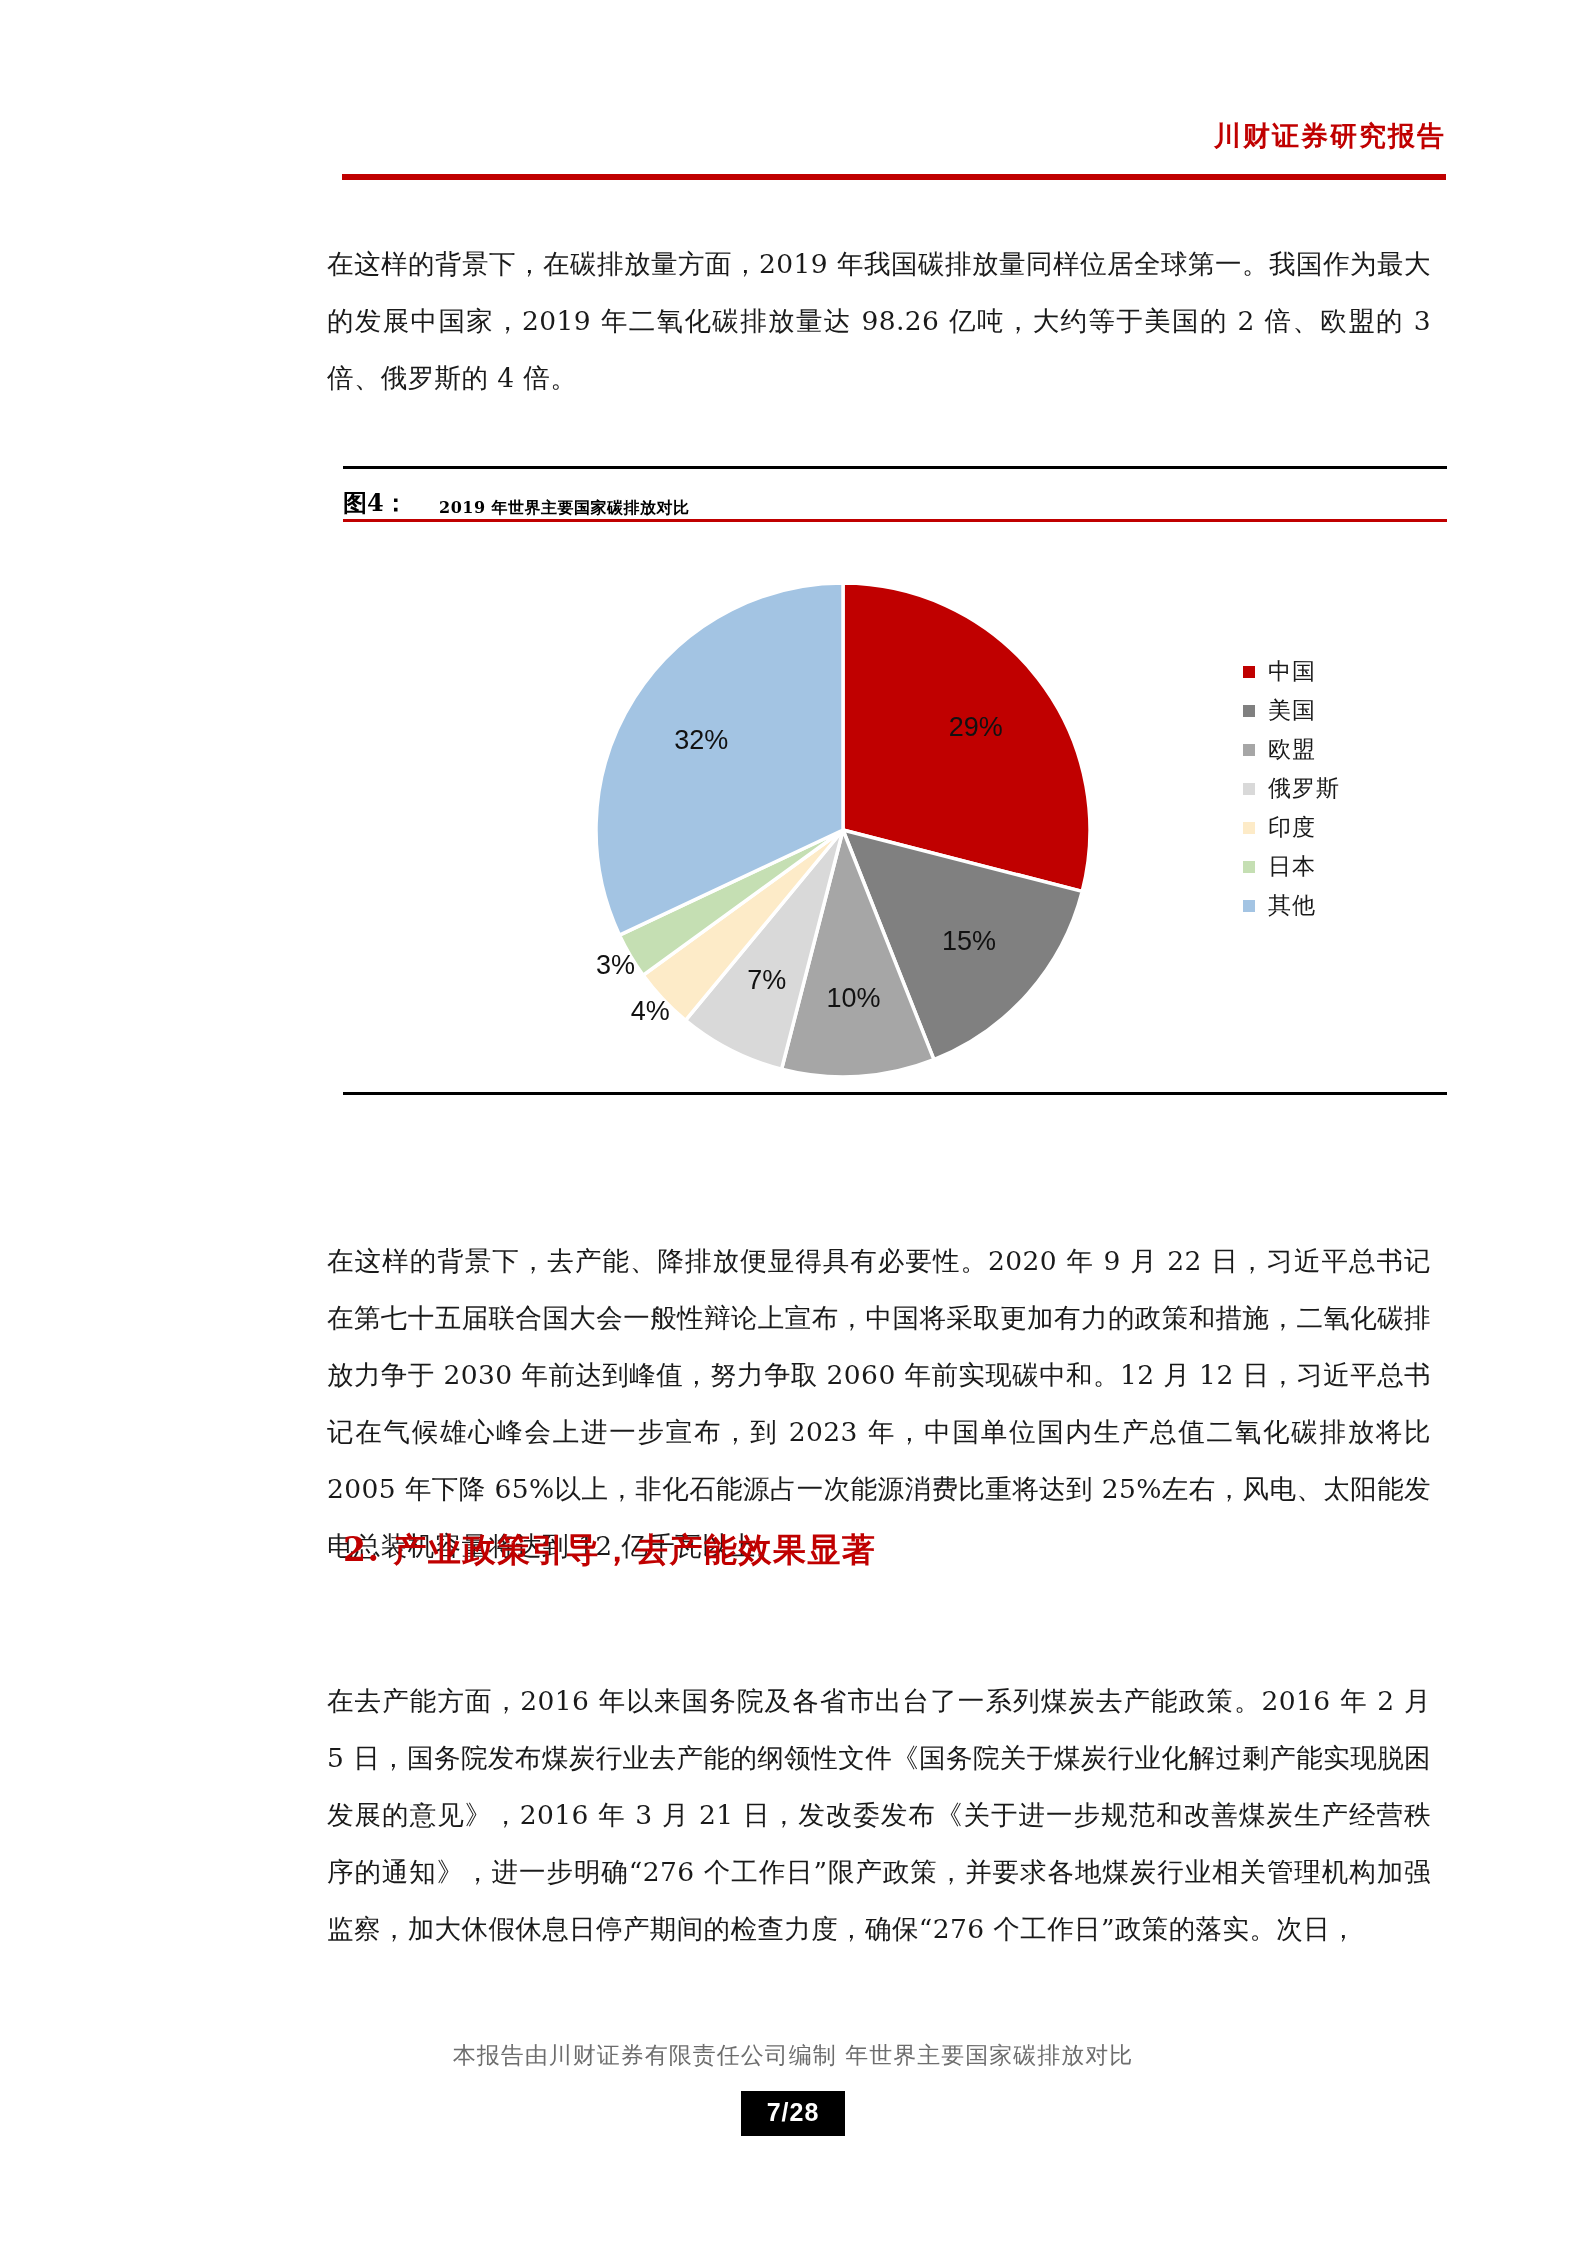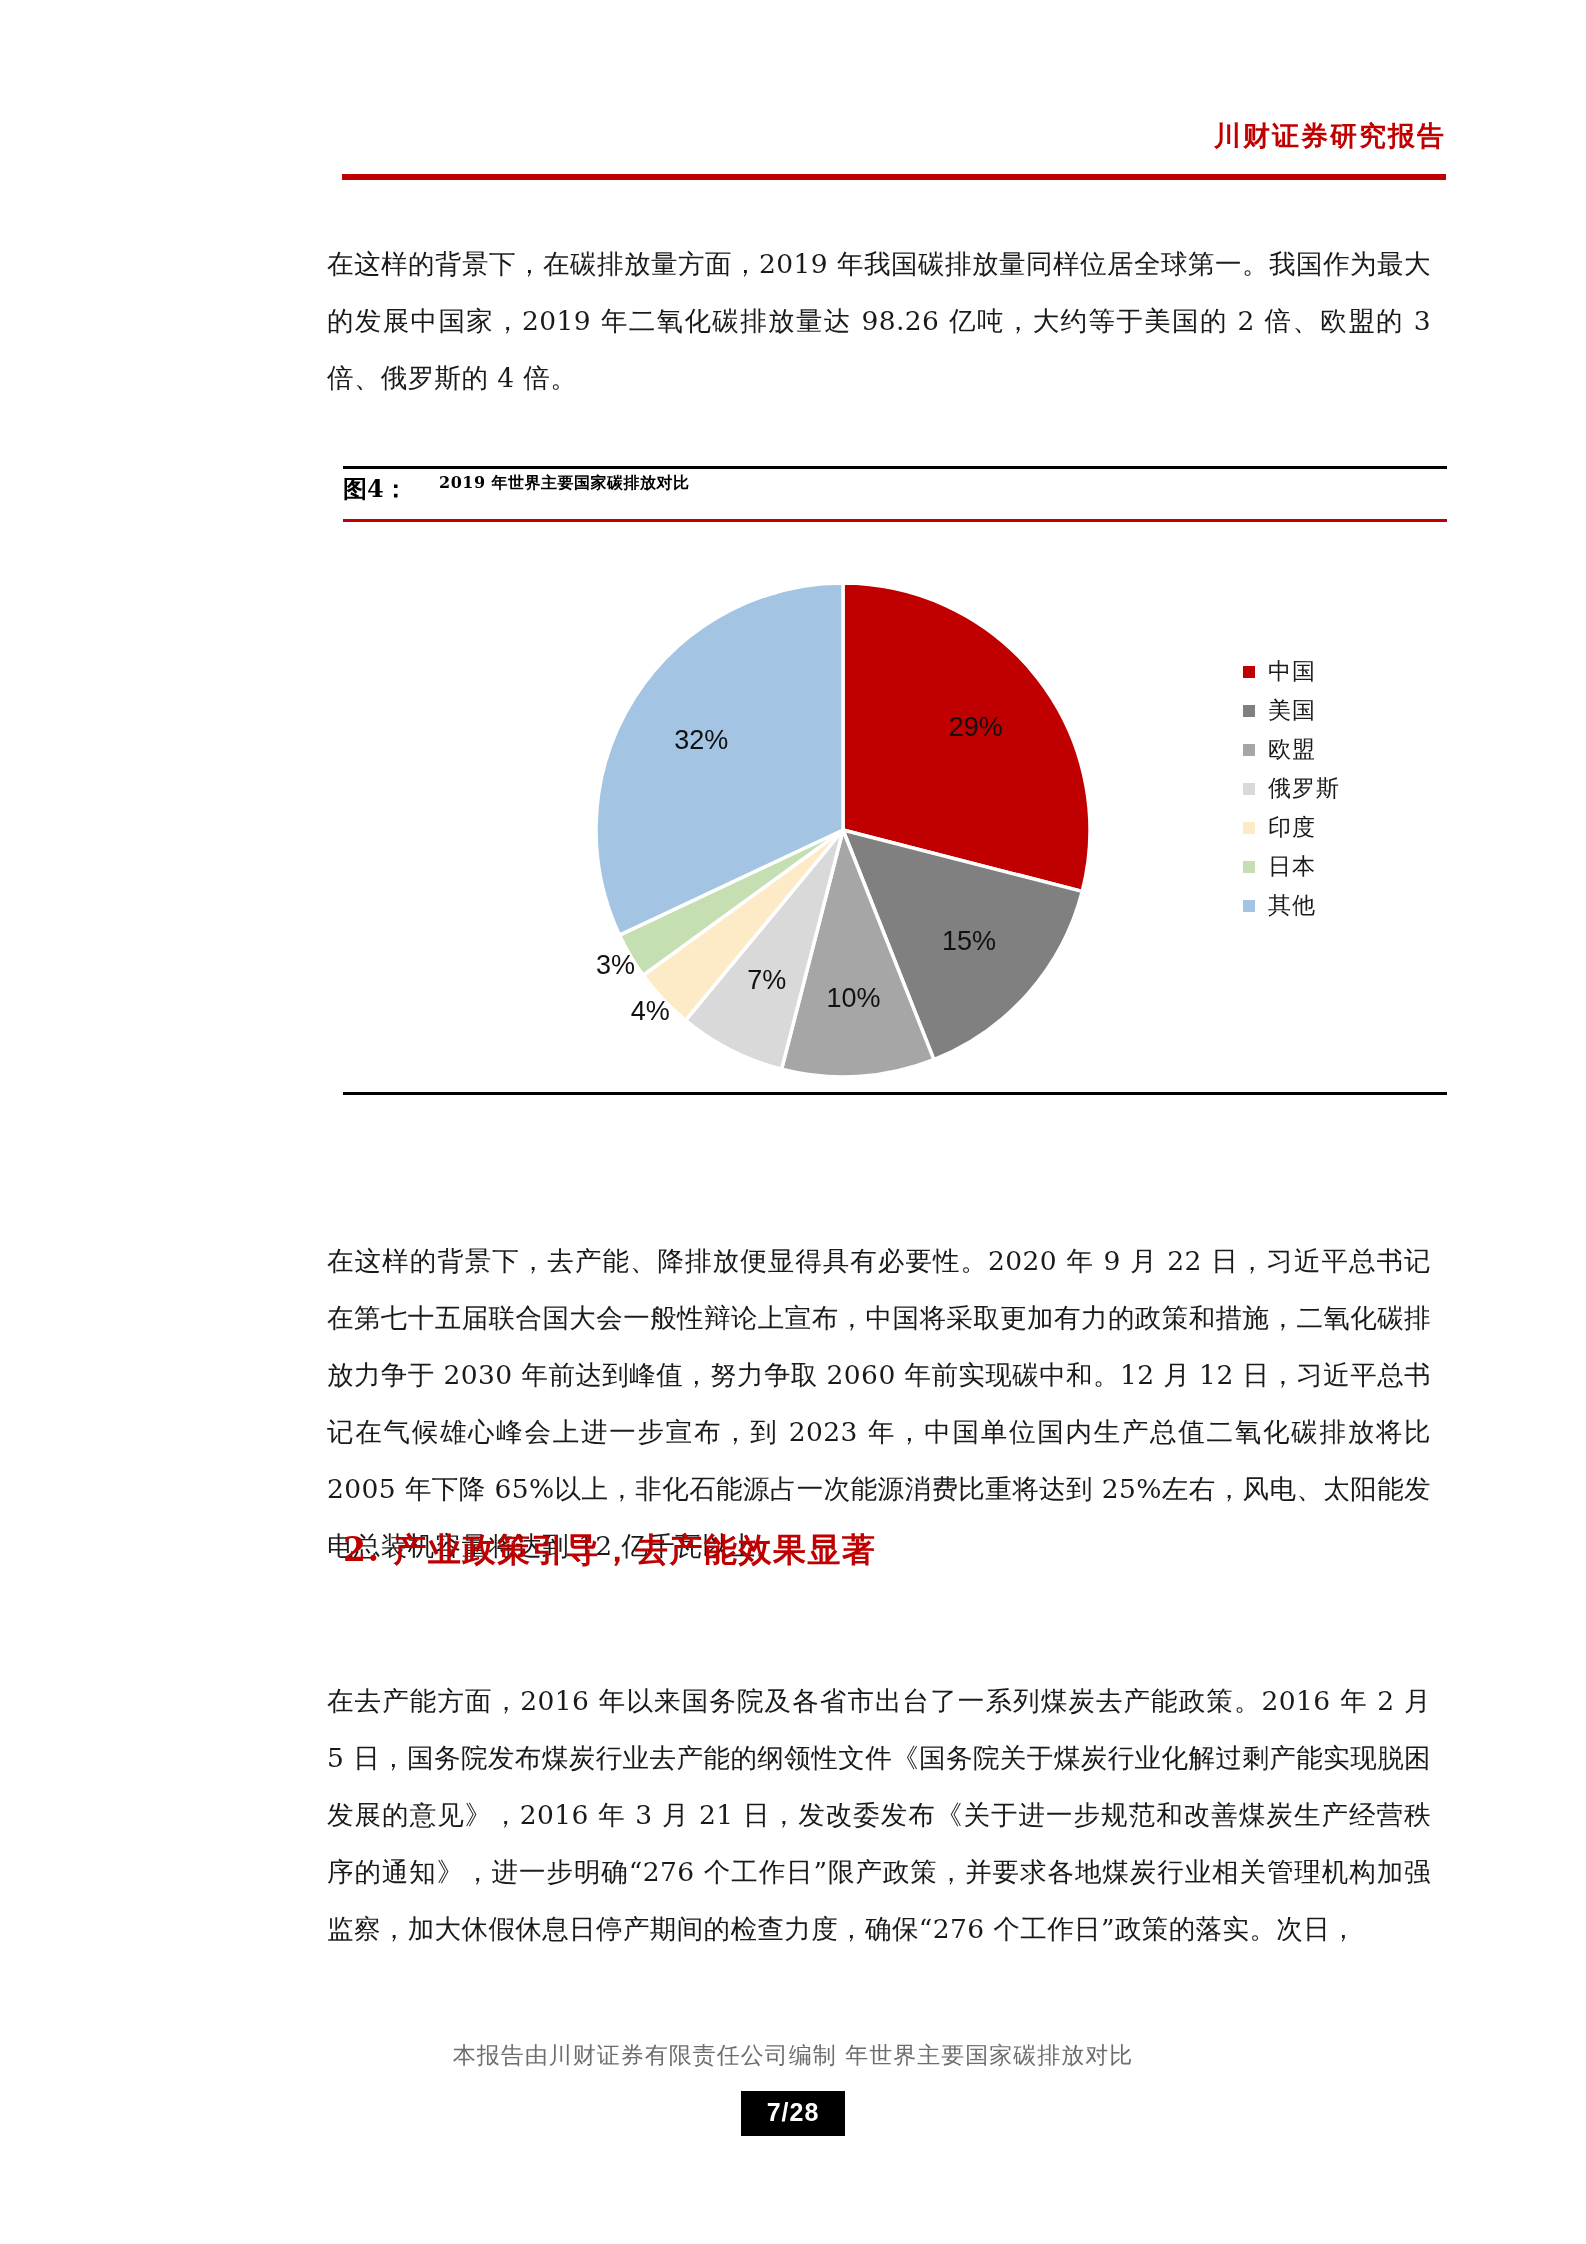--- a/index.html
+++ b/index.html
@@ -78,21 +78,21 @@
     width: 1104px;
   }
   .fig-rule-top {
     width: 1104px;
     height: 3px;
     background: #000000;
   }
   .fig-caption {
     height: 46px;
     display: flex;
-    align-items: flex-start;
+    align-items: flex-end;
     padding-top: 4px;
   }
   .fig-caption-label {
     font-family: "DejaVu Serif", "Liberation Serif", serif;
     font-size: 24px;
     font-weight: bold;
     color: #000000;
     width: 96px;
   }
   .fig-caption-text {

